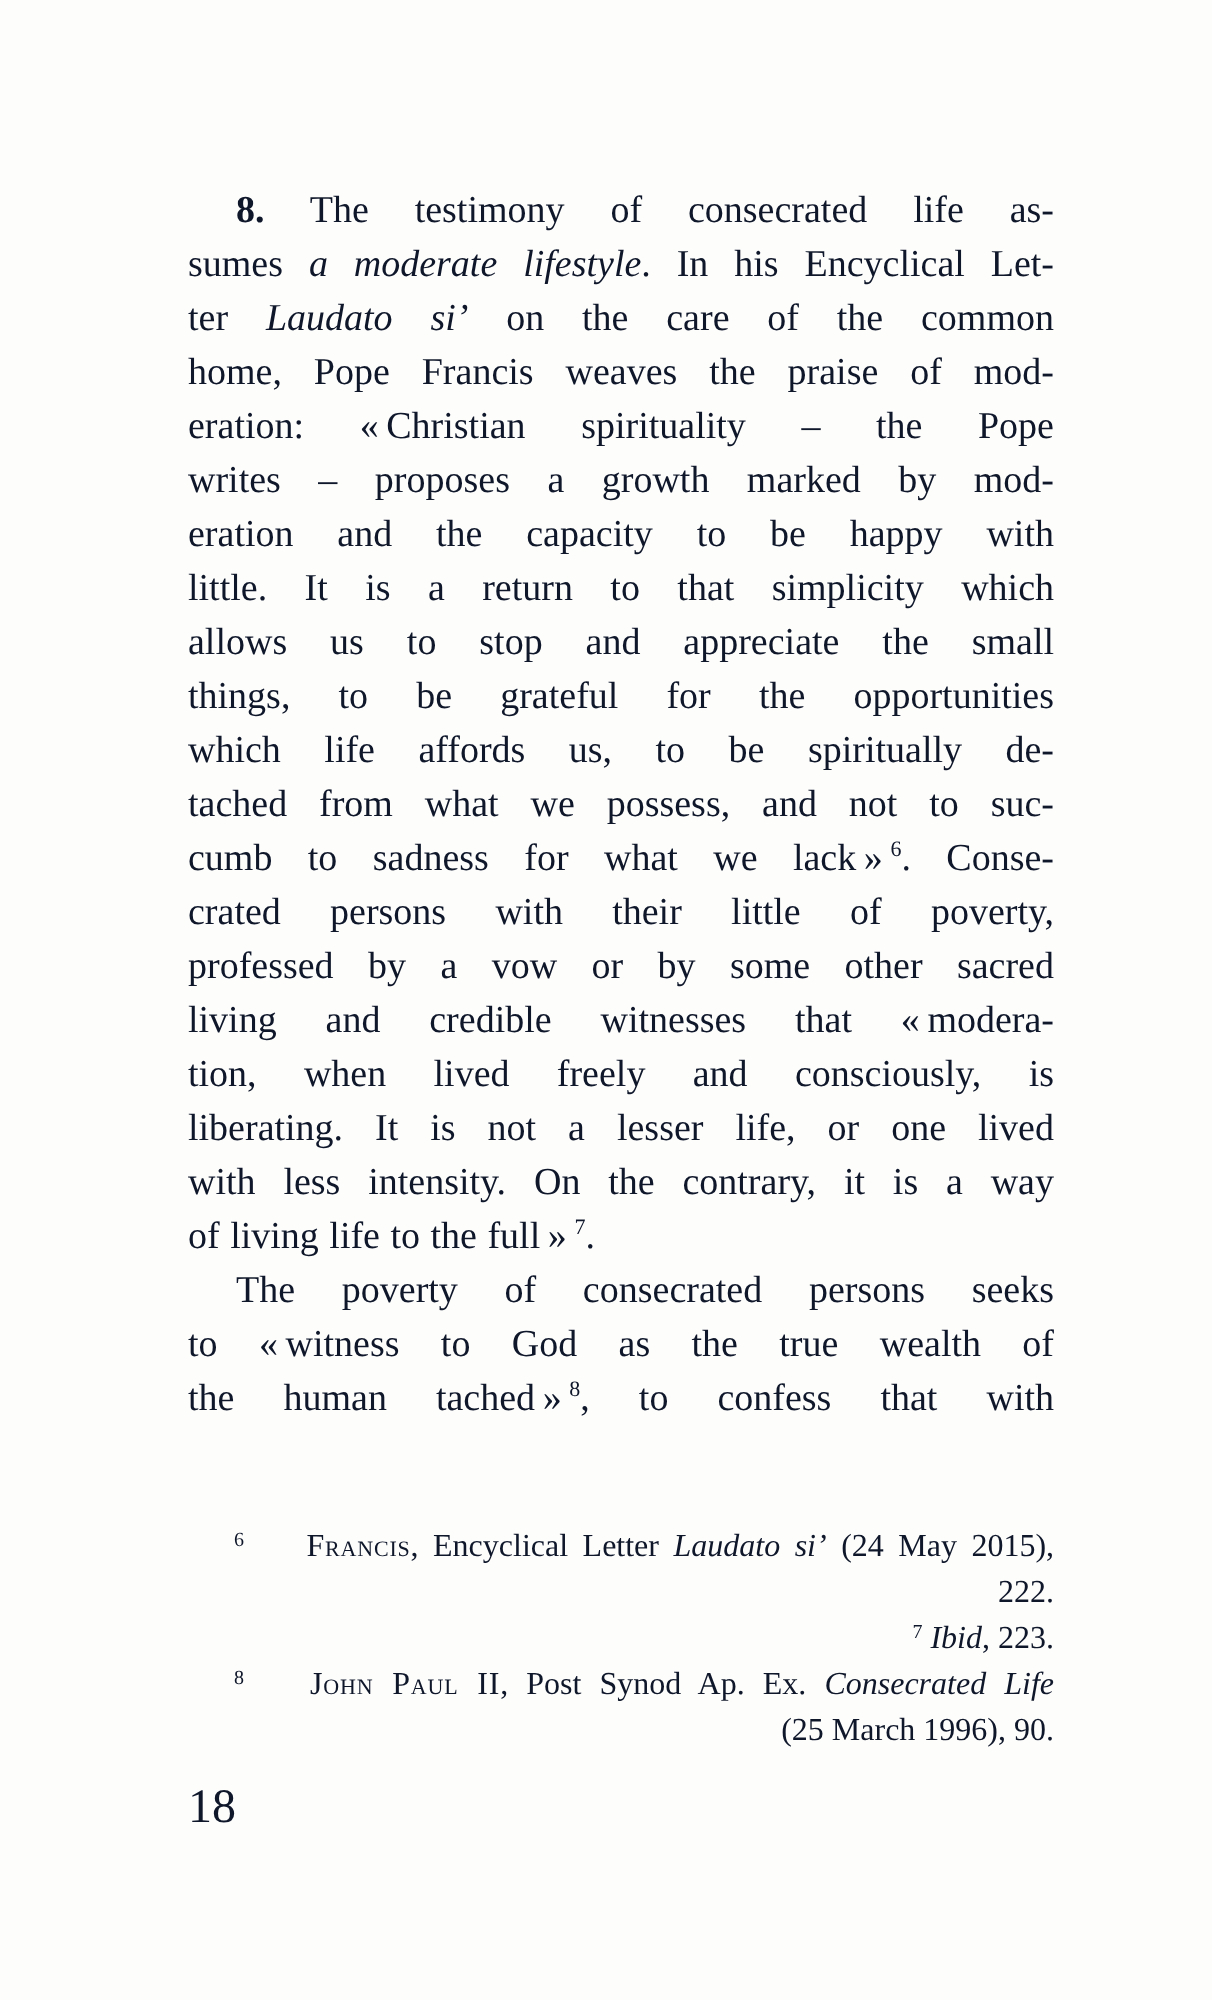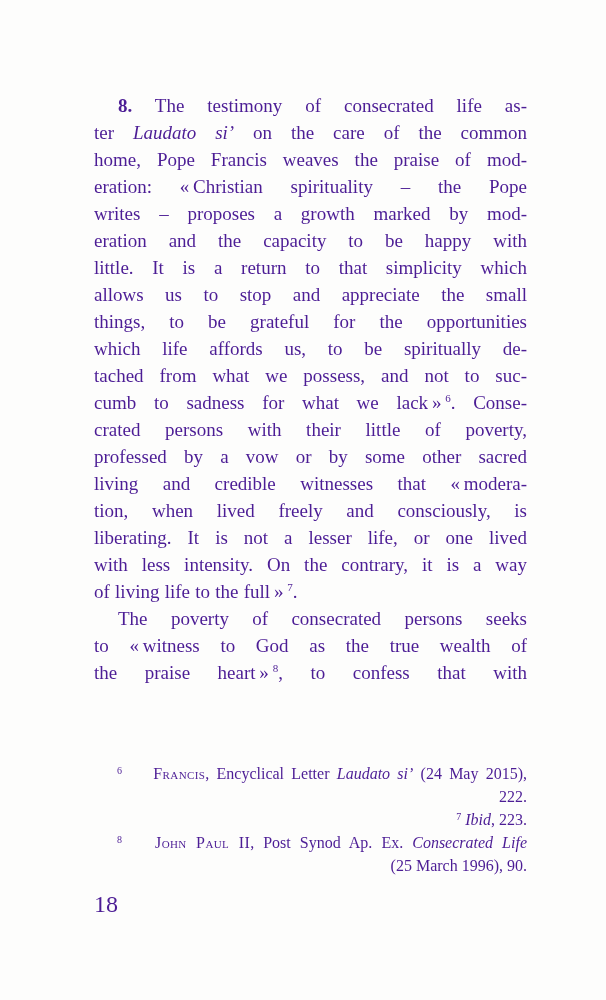--- a/index.html
+++ b/index.html
@@ -81,44 +81,45 @@
     position: absolute;
     left: 94px;
     top: 893px;
     font-size: 24px;
     line-height: 23px;
   }
 </style>
 </head>
 <body style="background: rgb(253, 253, 252);">
 
-<div class="page" style="color: #4c1d95;">
+<div class="page" style="color: #0f172a;">
   <div class="text-block" id="text-block">
       <div class="line justify indent"><span class="b">8.</span><span> The testimony of consecrated life as-</span></div>
+      <div class="line justify"><span>sumes </span><span class="i">a moderate lifestyle</span><span>. In his Encyclical Let-</span></div>
       <div class="line justify"><span>ter </span><span class="i">Laudato si’</span><span> on the care of the common</span></div>
       <div class="line justify"><span>home, Pope Francis weaves the praise of mod-</span></div>
       <div class="line justify"><span>eration: « Christian spirituality – the Pope</span></div>
       <div class="line justify"><span>writes – proposes a growth marked by mod-</span></div>
       <div class="line justify"><span>eration and the capacity to be happy with</span></div>
       <div class="line justify"><span>little. It is a return to that simplicity which</span></div>
       <div class="line justify"><span>allows us to stop and appreciate the small</span></div>
       <div class="line justify"><span>things, to be grateful for the opportunities</span></div>
       <div class="line justify"><span>which life affords us, to be spiritually de-</span></div>
       <div class="line justify"><span>tached from what we possess, and not to suc-</span></div>
       <div class="line justify"><span>cumb to sadness for what we lack » </span><span class="sup">6</span><span>. Conse-</span></div>
       <div class="line justify"><span>crated persons with their little of poverty,</span></div>
       <div class="line justify"><span>professed by a vow or by some other sacred</span></div>
       <div class="line justify"><span>living and credible witnesses that « modera-</span></div>
       <div class="line justify"><span>tion, when lived freely and consciously, is</span></div>
       <div class="line justify"><span>liberating. It is not a lesser life, or one lived</span></div>
       <div class="line justify"><span>with less intensity. On the contrary, it is a way</span></div>
       <div class="line"><span>of living life to the full » </span><span class="sup">7</span><span>.</span></div>
       <div class="line justify indent"><span>The poverty of consecrated persons seeks</span></div>
       <div class="line justify"><span>to « witness to God as the true wealth of</span></div>
-      <div class="line justify"><span>the praise heart » </span><span class="sup">8</span><span>, to confess that with</span></div>
+      <div class="line justify"><span>the human tached » </span><span class="sup">8</span><span>, to confess that with</span></div>
     </div>
   <div class="footnotes" id="footnotes">
       <div class="fline justify indent"><span class="sup">6</span><span> </span><span class="sc">Francis</span><span>, Encyclical Letter </span><span class="i">Laudato si’</span><span> (24 May 2015),</span></div>
       <div class="fline"><span>222.</span></div>
       <div class="fline indent"><span class="sup">7</span><span> </span><span class="i">Ibid</span><span>, 223.</span></div>
       <div class="fline justify indent"><span class="sup">8</span><span> </span><span class="sc">John Paul II</span><span>, Post Synod Ap. Ex. </span><span class="i">Consecrated Life</span></div>
       <div class="fline"><span>(25 March 1996), 90.</span></div>
     </div>
   <div class="page-number">18</div>
 </div>

